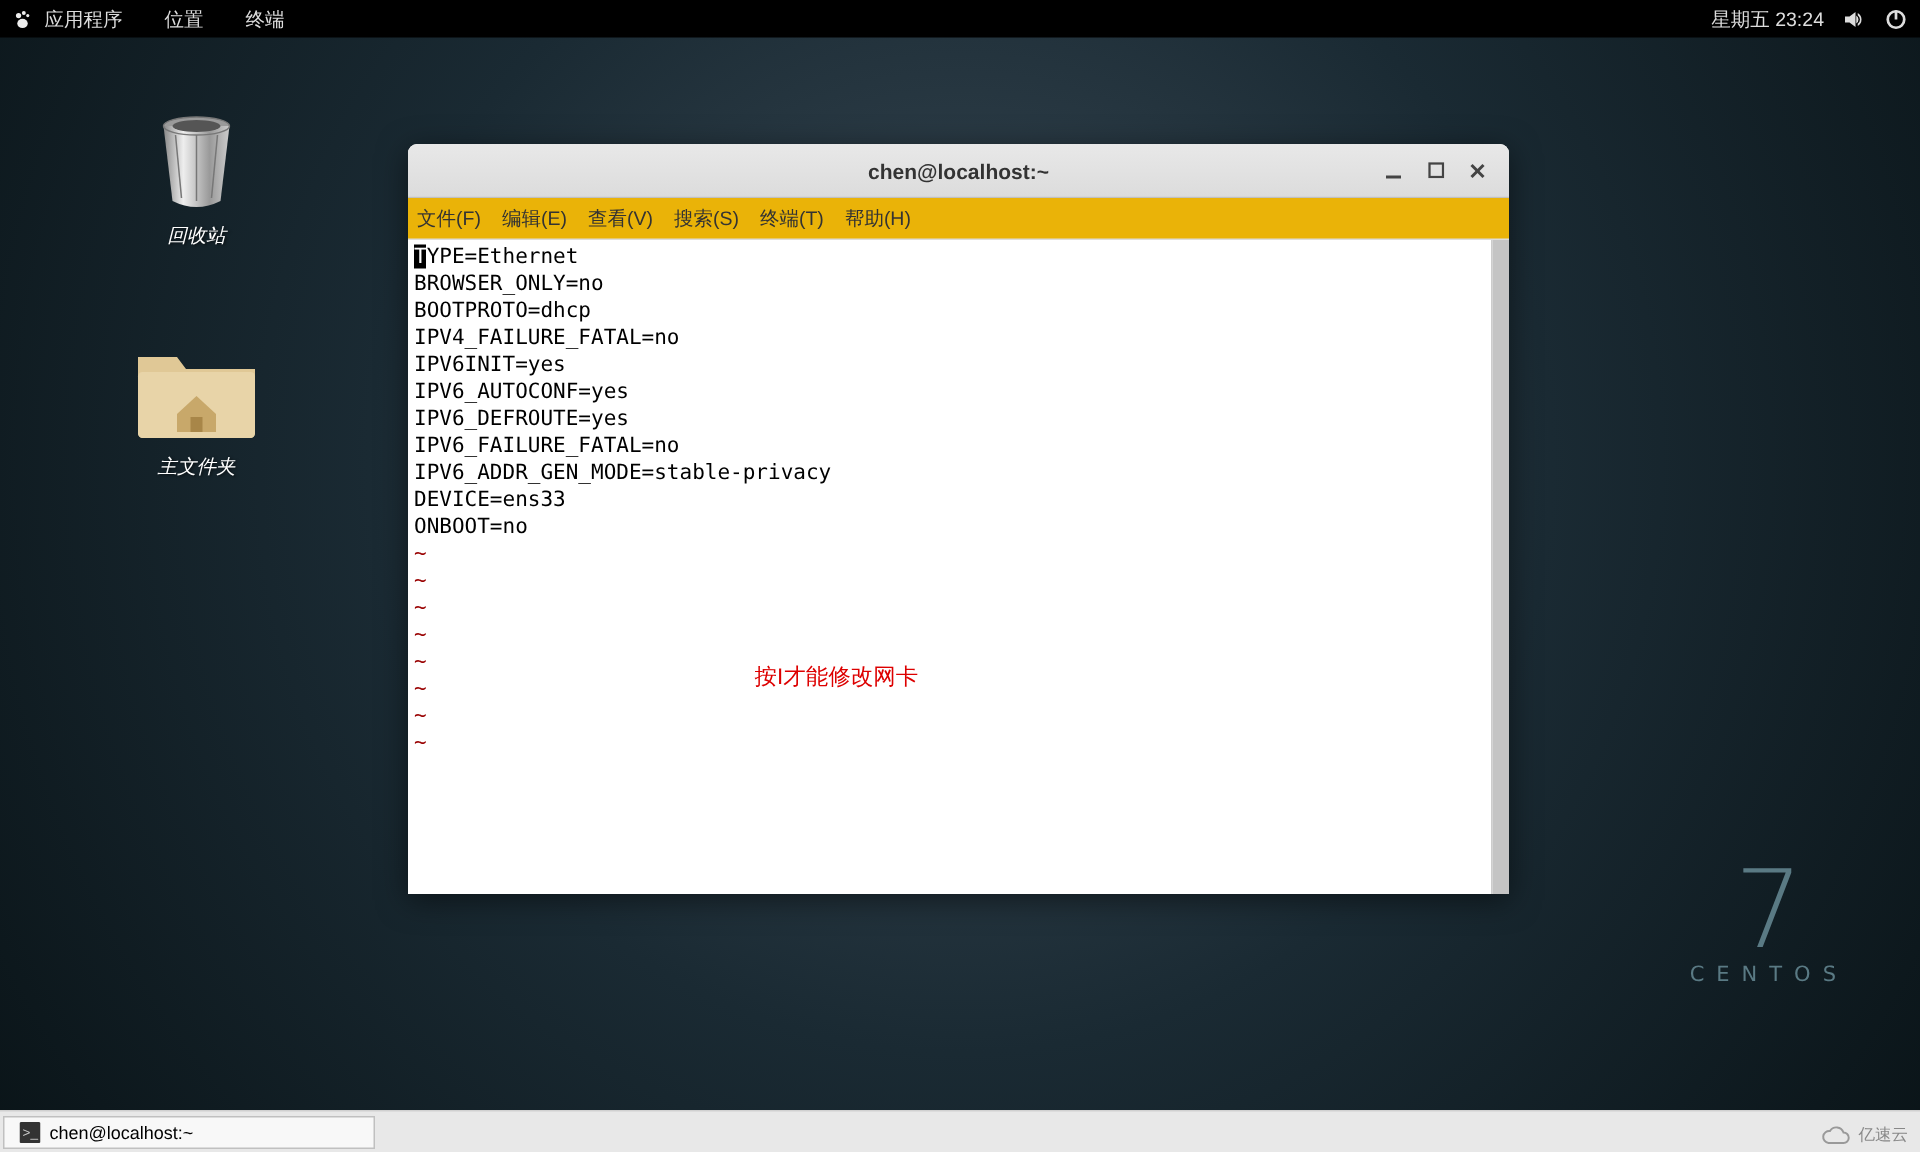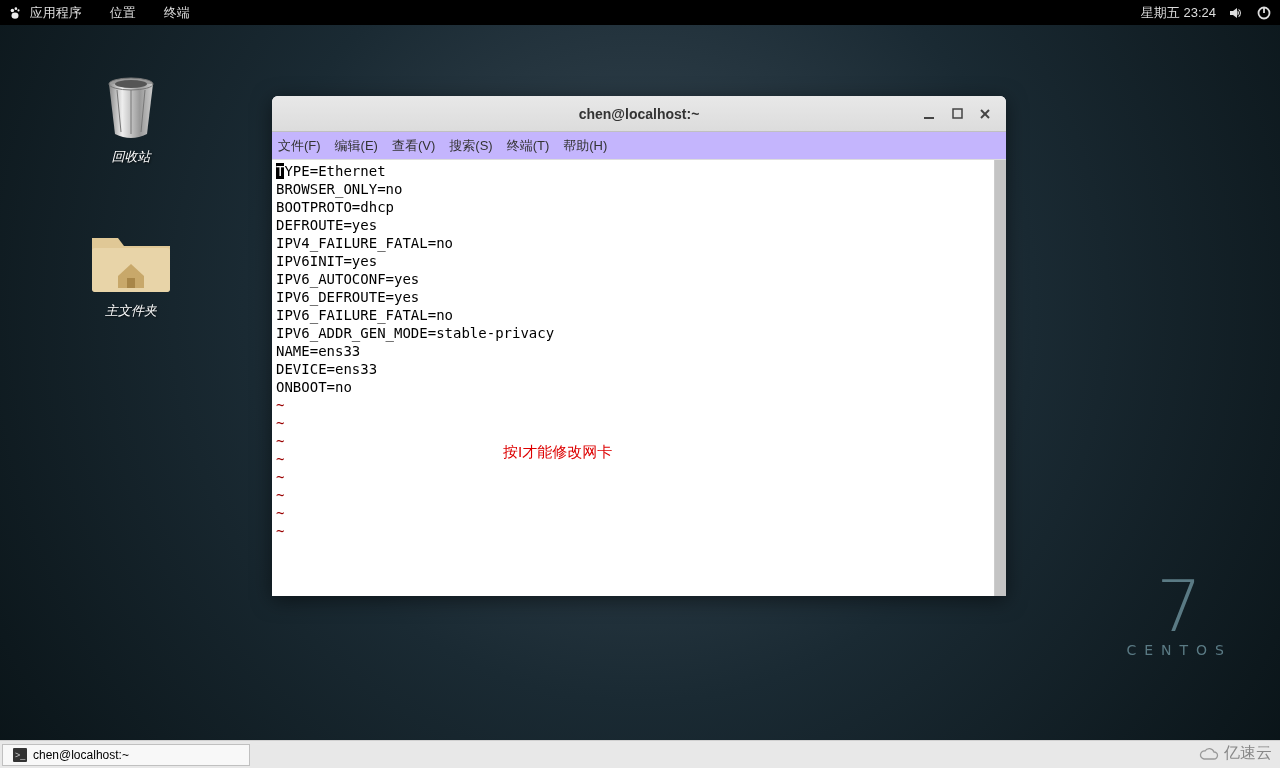--- a/index.html
+++ b/index.html
@@ -44,21 +44,21 @@
       border-bottom: 1px solid #c0c0c0;
       display: flex; align-items: center; justify-content: center;
       position: relative; font-size: 14px; color: #333; font-weight: bold;
     }
     .window-controls {
       position: absolute; right: 6px; top: 0; height: 100%;
       display: flex; align-items: center; gap: 14px; padding-right: 8px;
     }
     .win-btn { width: 14px; height: 14px; cursor: pointer; display: flex; align-items: center; justify-content: center; font-size: 13px; color: #444; }
     .menubar {
-      height: 28px; background: #c4b5fd; border-bottom: 1px solid #ddd;
+      height: 28px; background: #eab308; border-bottom: 1px solid #ddd;
       display: flex; align-items: center; padding: 0 6px; gap: 14px;
       font-size: 13px; color: #333;
     }
     .menubar span { cursor: pointer; }
     .terminal-body {
       flex: 1; background: #fff; color: #000;
       font-family: "DejaVu Sans Mono", monospace; font-size: 14px;
       padding: 2px 4px; position: relative; overflow: hidden;
       line-height: 18px;
     }
@@ -101,21 +101,21 @@
       display: flex; align-items: center; padding: 0 2px;
     }
     .task-item {
       background: #f8f8f8; border: 1px solid #c0c0c0;
       height: 22px; display: flex; align-items: center;
       padding: 0 10px; font-size: 12px; gap: 6px;
       width: 248px; cursor: pointer;
     }
     .watermark {
       position: absolute; right: 8px; bottom: 4px;
-      color: #888; font-size: 16px; display: flex; align-items: center; gap: 4px;
+      color: #888; font-size: 11px; display: flex; align-items: center; gap: 4px;
     }
     
     .folder-svg { display: block; margin: 0 auto; }
     .trash-svg { display: block; margin: 0 auto; }
   </style>
 </head>
 <body>
 
 <div class="top-panel">
   <div class="top-left">
@@ -208,28 +208,26 @@
     <span>终端(T)</span>
     <span>帮助(H)</span>
   </div>
   <div class="terminal-body">
     <div class="scrollbar">
         <div class="scroll-thumb"></div>
       </div>
     <div class="term-line"><span class="cursor-char">T</span><span>YPE=Ethernet</span></div>
     <div class="term-line">BROWSER_ONLY=no</div>
     <div class="term-line">BOOTPROTO=dhcp</div>
-    <div class="term-line">DEFROUTE=yes</div>
     <div class="term-line">IPV4_FAILURE_FATAL=no</div>
     <div class="term-line">IPV6INIT=yes</div>
     <div class="term-line">IPV6_AUTOCONF=yes</div>
     <div class="term-line">IPV6_DEFROUTE=yes</div>
     <div class="term-line">IPV6_FAILURE_FATAL=no</div>
     <div class="term-line">IPV6_ADDR_GEN_MODE=stable-privacy</div>
-    <div class="term-line">NAME=ens33</div>
     <div class="term-line">DEVICE=ens33</div>
     <div class="term-line">ONBOOT=no</div>
     <div class="term-line tilde">~</div>
     <div class="term-line tilde">~</div>
     <div class="term-line tilde">~</div>
     <div class="term-line tilde">~</div>
     <div class="term-line tilde">~</div>
     <div class="term-line tilde">~</div>
     <div class="term-line tilde">~</div>
     <div class="term-line tilde">~</div>

